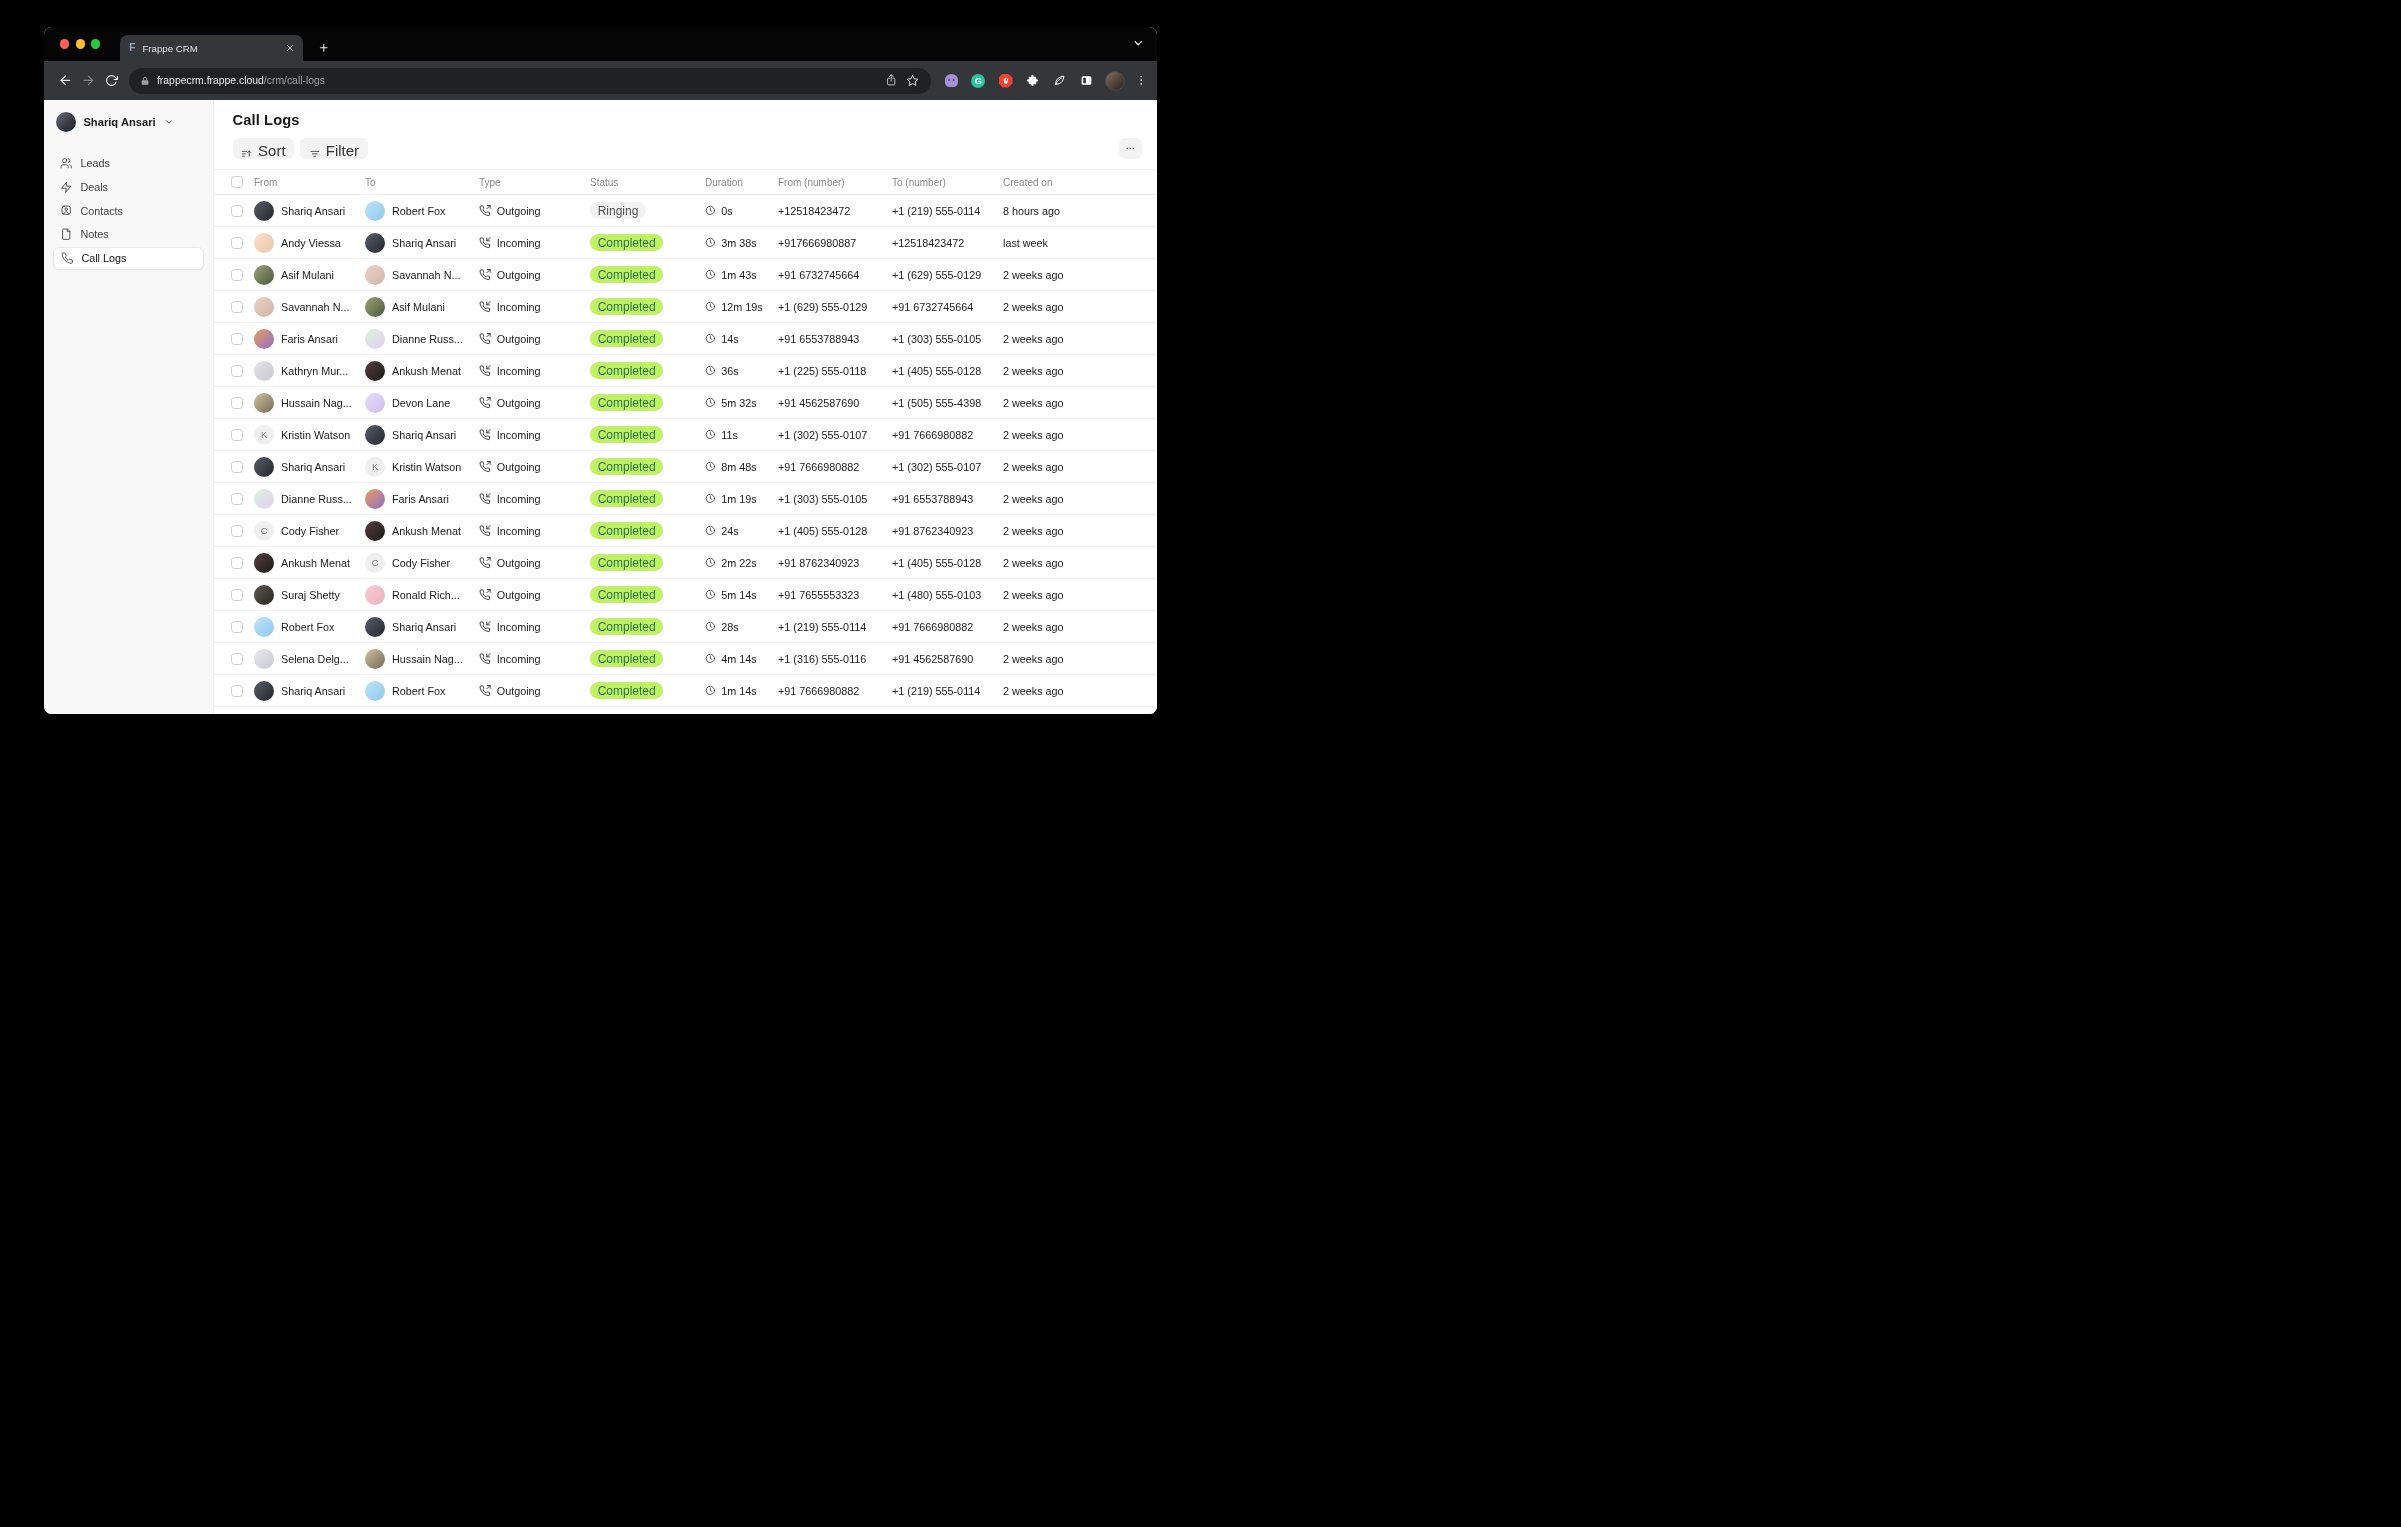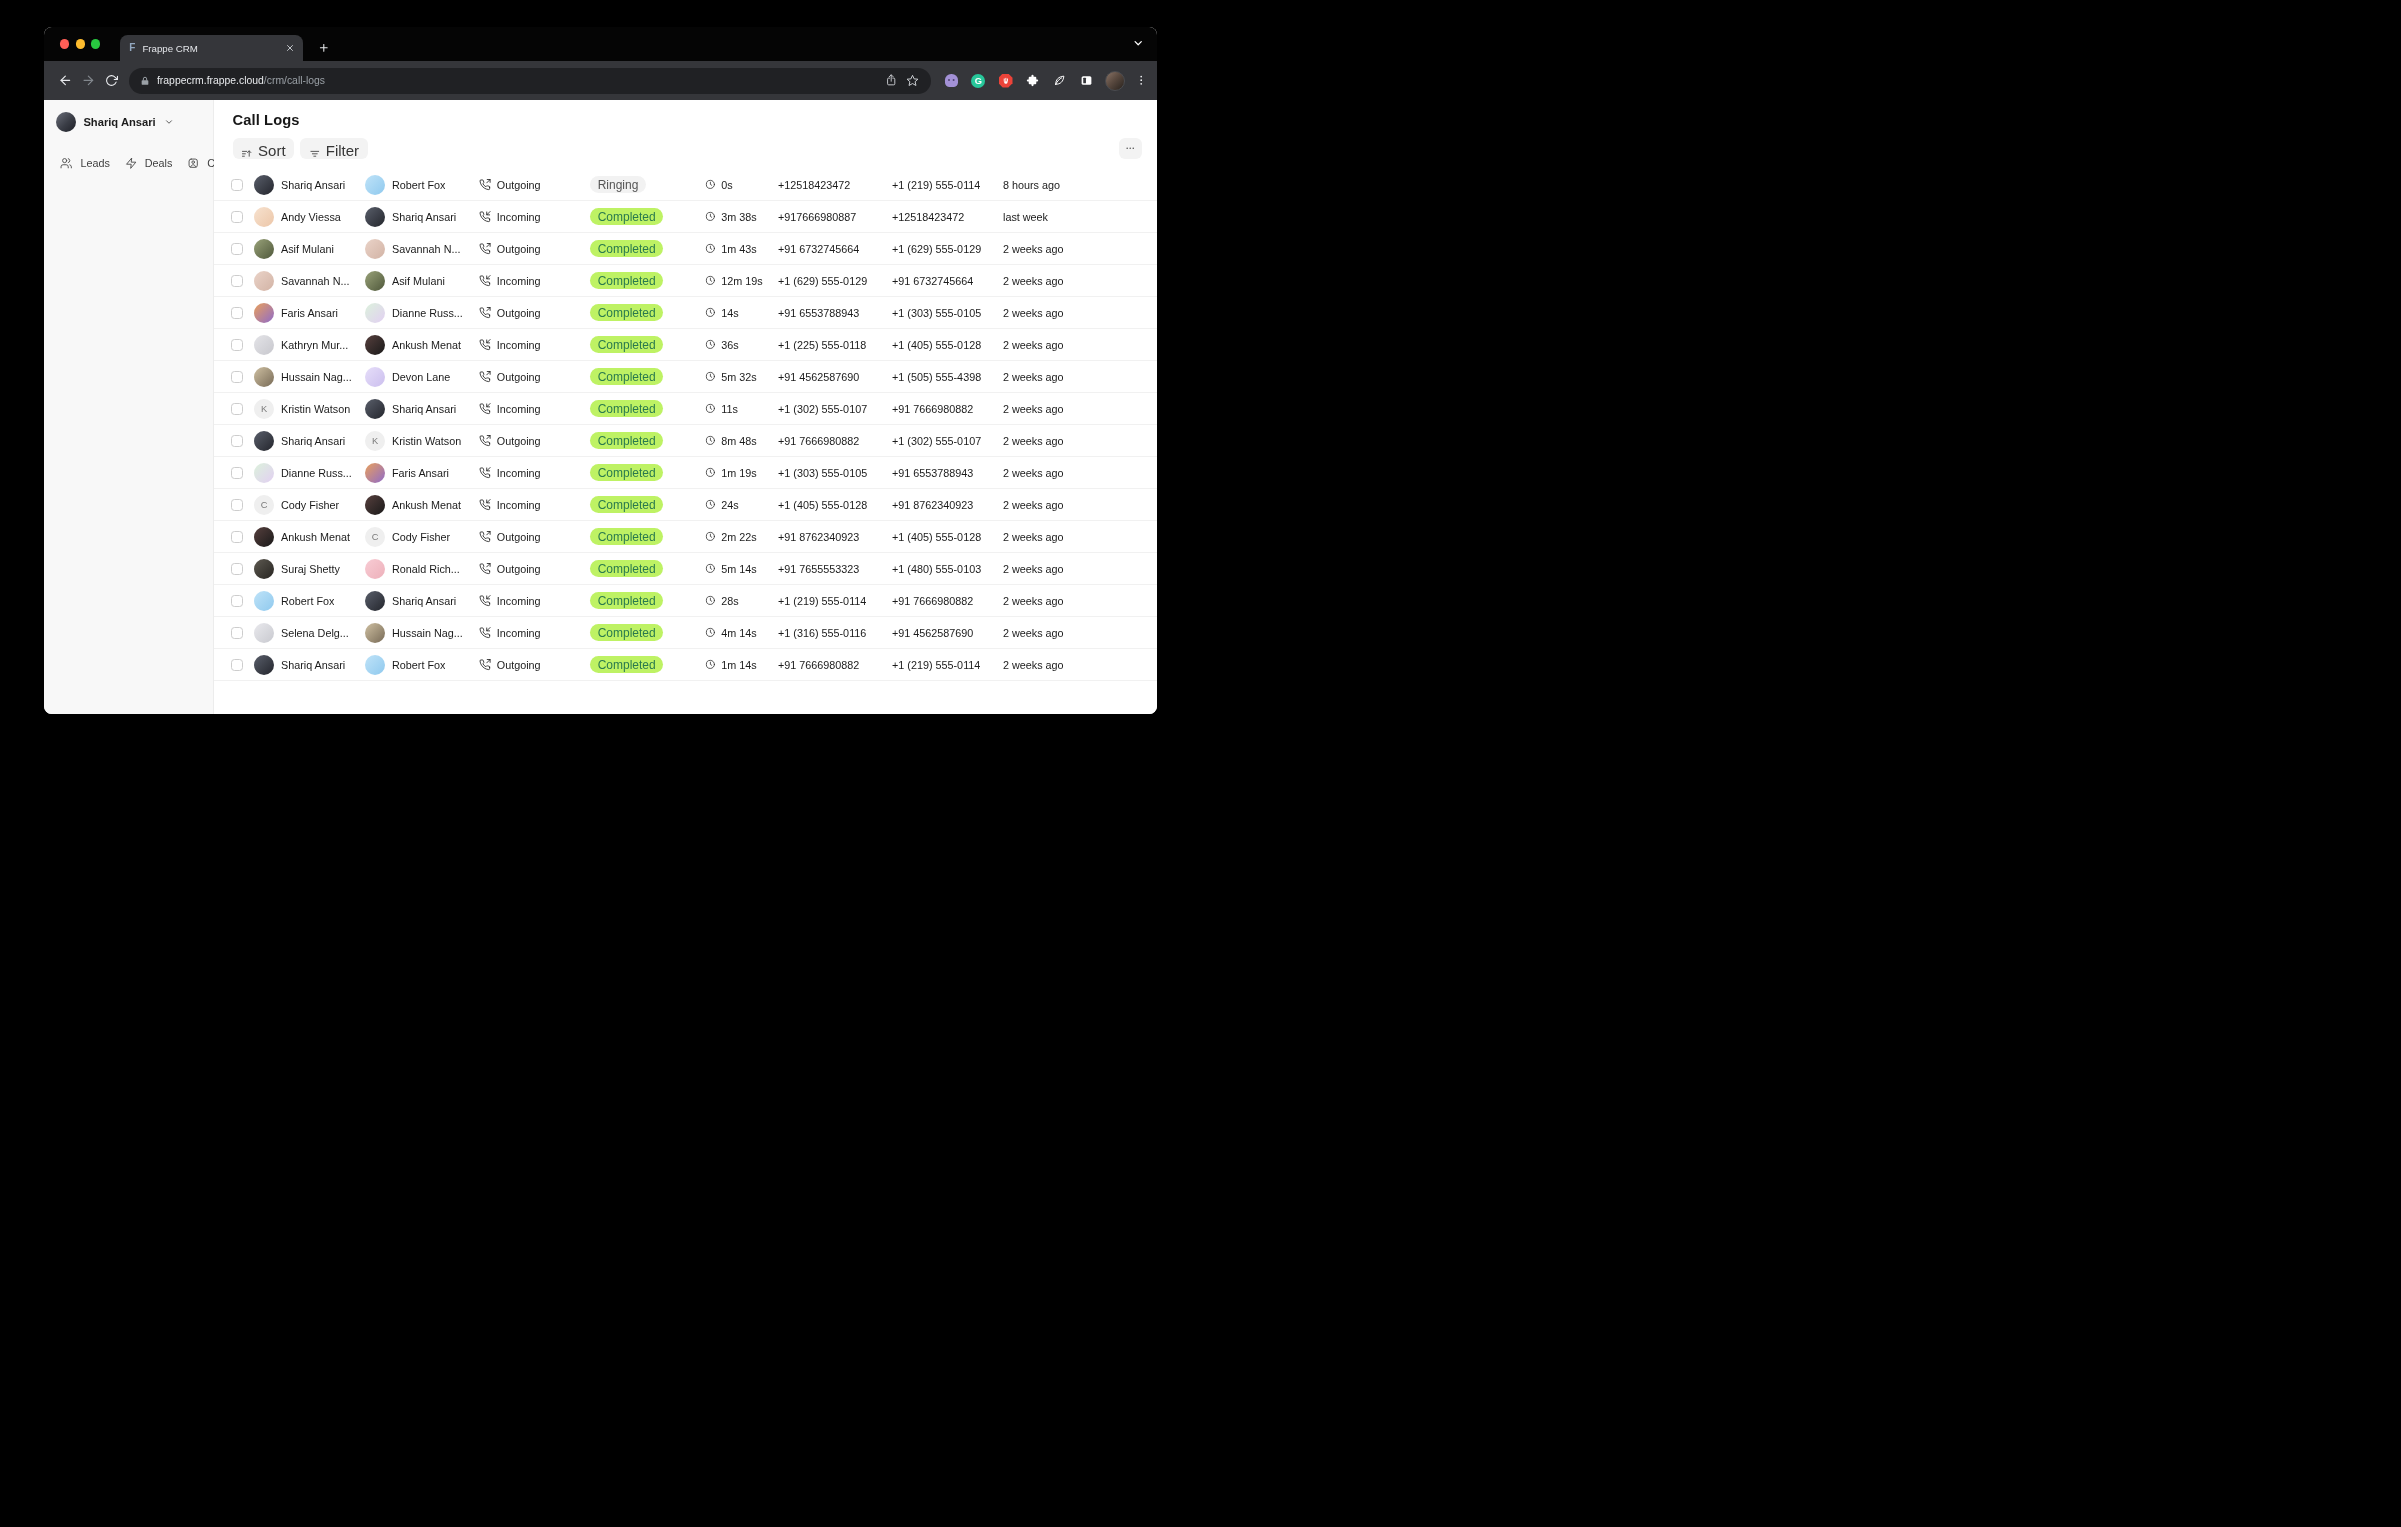--- a/index.html
+++ b/index.html
@@ -39,21 +39,21 @@
   .toolavatar{width:20px;height:20px;border-radius:50%;background:linear-gradient(135deg,#8a7466 0%,#5a4a40 45%,#27211c 100%);margin-left:4.6px;border:0.8px solid #4a4b4f;}
   .kebab{color:#e8eaed;display:flex;margin-left:9.3px;}
 
   
   .content{flex:1;display:flex;min-height:0;}
   .sidebar{width:170px;background:#f8f8f8;border-right:0.8px solid #ececec;padding:10px 9.3px;flex:0 0 170px;}
   .userrow{display:flex;align-items:center;gap:7px;padding:1.5px 3.1px;border-radius:6.2px;}
   .useravatar{width:20px;height:20px;border-radius:50%;background:linear-gradient(135deg,#6b6f7a 0%,#3a3d46 55%,#1d1f26 100%);}
   .username{font-size:11.2px;font-weight:600;color:#1d1d1d;}
   .userchev{color:#5f5f5f;display:flex;margin-left:1.5px;}
-  .nav{margin-top:18.6px;display:flex;gap:0.8px;}
+  .nav{margin-top:18.6px;display:flex;flex-direction:column;gap:0.8px;}
   .navitem{display:flex;align-items:center;gap:7.7px;height:23px;padding:0 7px;border-radius:6.2px;color:#3f3f3f;}
   .navitem .nicon{display:flex;color:#4d4d4d;}
   .navitem .nlabel{font-size:10.8px;font-weight:500;color:#3f3f3f;}
   .navitem.active{background:#fff;border:0.8px solid #e7e7e7;box-shadow:0 0.8px 1.5px rgba(0,0,0,.05);}
   .navitem.active .nlabel{color:#141414;}
 
   .main{flex:1;background:#fff;min-width:0;position:relative;overflow:hidden;display:flex;flex-direction:column;}
   .topbar{position:relative;padding:11.6px 15.5px 10px 18.6px;flex:0 0 auto;}
   .pagetitle{margin:0;font-size:14.7px;font-weight:600;color:#171717;letter-spacing:0.1px;}
   .actions{display:flex;gap:6.2px;margin-top:10px;}
@@ -288,20 +288,33 @@
           </div>
           <button class="morebtn">
             <svg width="12.4" height="12.4" viewBox="0 0 24 24" fill="currentColor">
                 <circle cx="5" cy="12" r="1.6"></circle>
                 <circle cx="12" cy="12" r="1.6"></circle>
                 <circle cx="19" cy="12" r="1.6"></circle>
               </svg>
           </button>
         </div>
 
+        <div class="thead">
+          <div class="cell">
+              <span class="checkbox"></span>
+            </div>
+          <div>From</div>
+          <div>To</div>
+          <div>Type</div>
+          <div>Status</div>
+          <div>Duration</div>
+          <div>From (number)</div>
+          <div>To (number)</div>
+          <div>Created on</div>
+        </div>
         <div id="rows">
   <div class="trow">
     <div class="cell">
                 <span class="checkbox"></span>
               </div>
     <div class="cell">
                 <span class="avatar" style="background: linear-gradient(135deg, rgb(90, 95, 107), rgb(35, 37, 44));"></span>
                 <span class="nm">Shariq Ansari</span>
               </div>
     <div class="cell">

